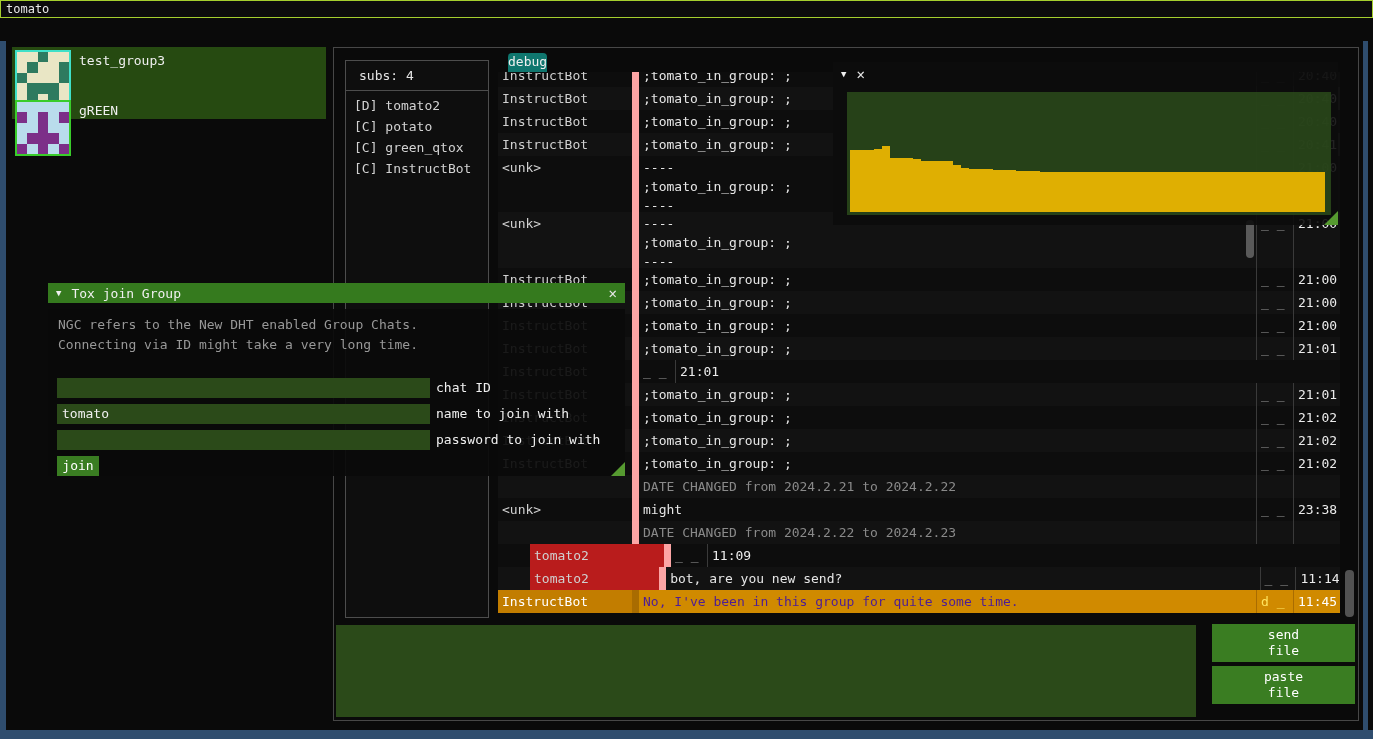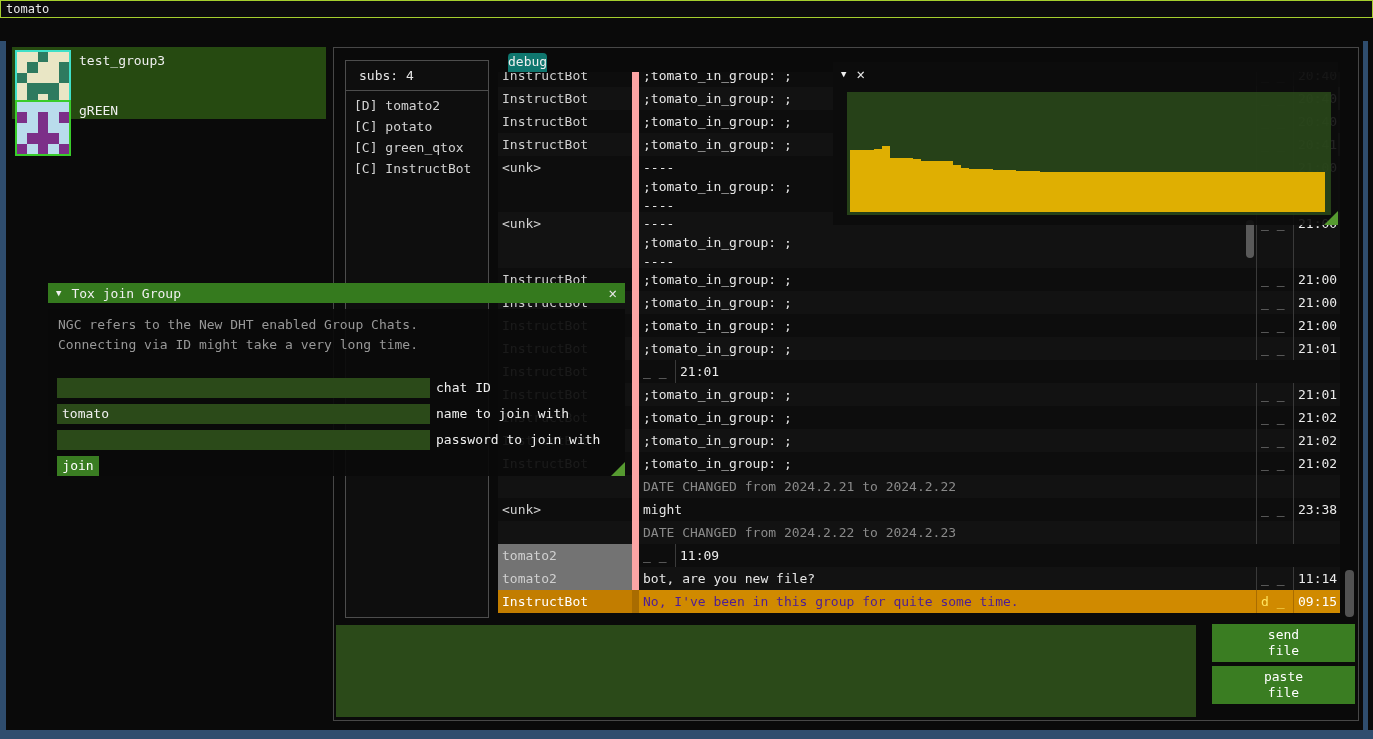--- a/index.html
+++ b/index.html
@@ -40,21 +40,21 @@
   .chat-rows { position:absolute; left:498px; top:72px; width:842px; height:541px; overflow:hidden; }
   .crow { display:flex; align-items:stretch; min-height:23px; }
   .crow.z0 { background:#0d0d0d; } .crow.z1 { background:#121212; }
   .cell { padding:2px 4px; line-height:19px; white-space:pre; overflow:hidden; }
   .c-name { width:141px; border-right:7px solid #fca5a5; color:#d0d0d0; }
   .c-msg  { width:618px; border-right:1px solid #3a3a3a; position:relative; color:#e6e6e6; }
   .c-flags{ width:37px;  border-right:1px solid #3a3a3a; color:#9a9a9a; }
   .c-time { width:45px; color:#ececec; }
   .crow.multiline .c-msg { white-space:pre-line; }
   .crow .date-text { color:#8a8a8a; }
-  .name-self { background:#737373; }
+  .name-self { background:#b91c1c;margin-left:32px; }
   .crow.selected { background:#d08a00; }
   .crow.selected .c-name { background:#c27d00; color:#fff; border-right-color:#a96c00; }
   .crow.selected .c-msg { color:#4c1d95; border-right-color:#a96c00; }
   .crow.selected .c-flags { color:#ffe45e; border-right-color:#a96c00; }
   .crow.selected .c-time { color:#fff; }
   .inner-scroll { position:absolute; right:2px; top:8px; width:8px; height:38px;
     background:#5a5a5a; border-radius:4px; }
   .main-scroll { position:absolute; left:1345px; top:570px; width:9px; height:47px;
     background:#525252; border-radius:4px; z-index:3; }
   
@@ -292,29 +292,29 @@
         <div class="cell c-flags"></div>
         <div class="cell c-time"></div>
       </div>
       <div class="crow z0">
         <div class="cell c-name name-self">tomato2</div>
         <div class="cell c-flags">_ _</div>
         <div class="cell c-time">11:09</div>
       </div>
       <div class="crow z1">
         <div class="cell c-name name-self">tomato2</div>
-        <div class="cell c-msg">bot, are you new file?</div>
+        <div class="cell c-msg">bot, are you new send?</div>
         <div class="cell c-flags">_ _</div>
         <div class="cell c-time">11:14</div>
       </div>
       <div class="crow z0 selected">
         <div class="cell c-name">InstructBot</div>
         <div class="cell c-msg">No, I've been in this group for quite some time.</div>
         <div class="cell c-flags">d _</div>
-        <div class="cell c-time">09:15</div>
+        <div class="cell c-time">11:45</div>
       </div>
     </div>
   <div class="main-scroll"></div>
 
   <div class="composer-input"></div>
   <div class="file-btn" style="top:624px;">send
 file</div>
   <div class="file-btn" style="top:666px;">paste
 file</div>
 

